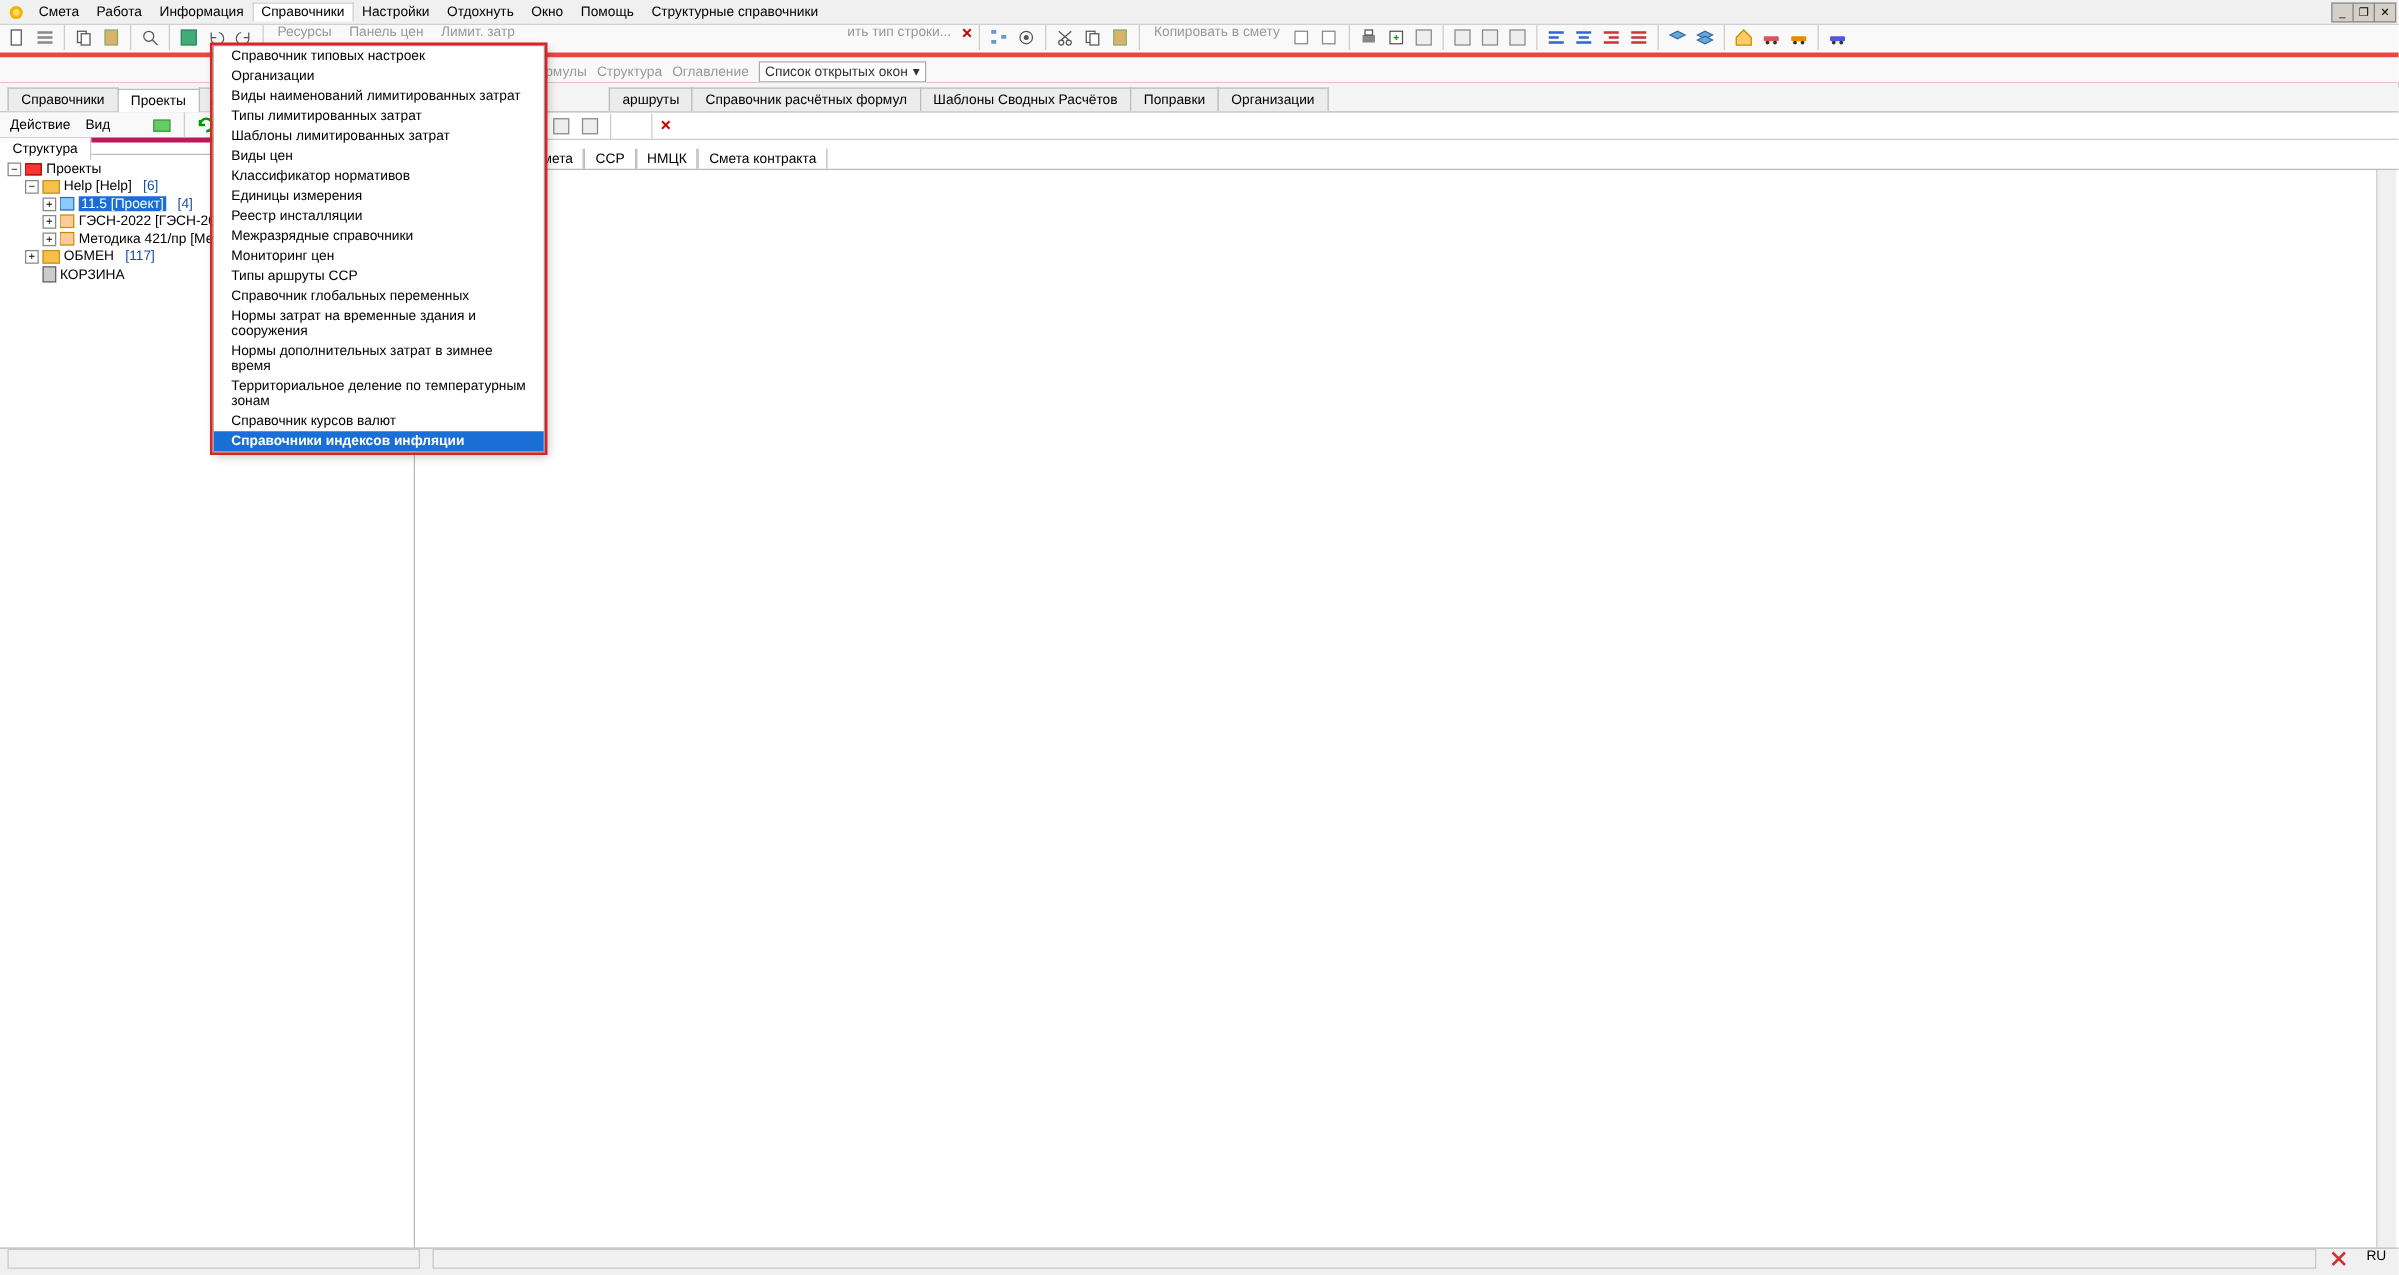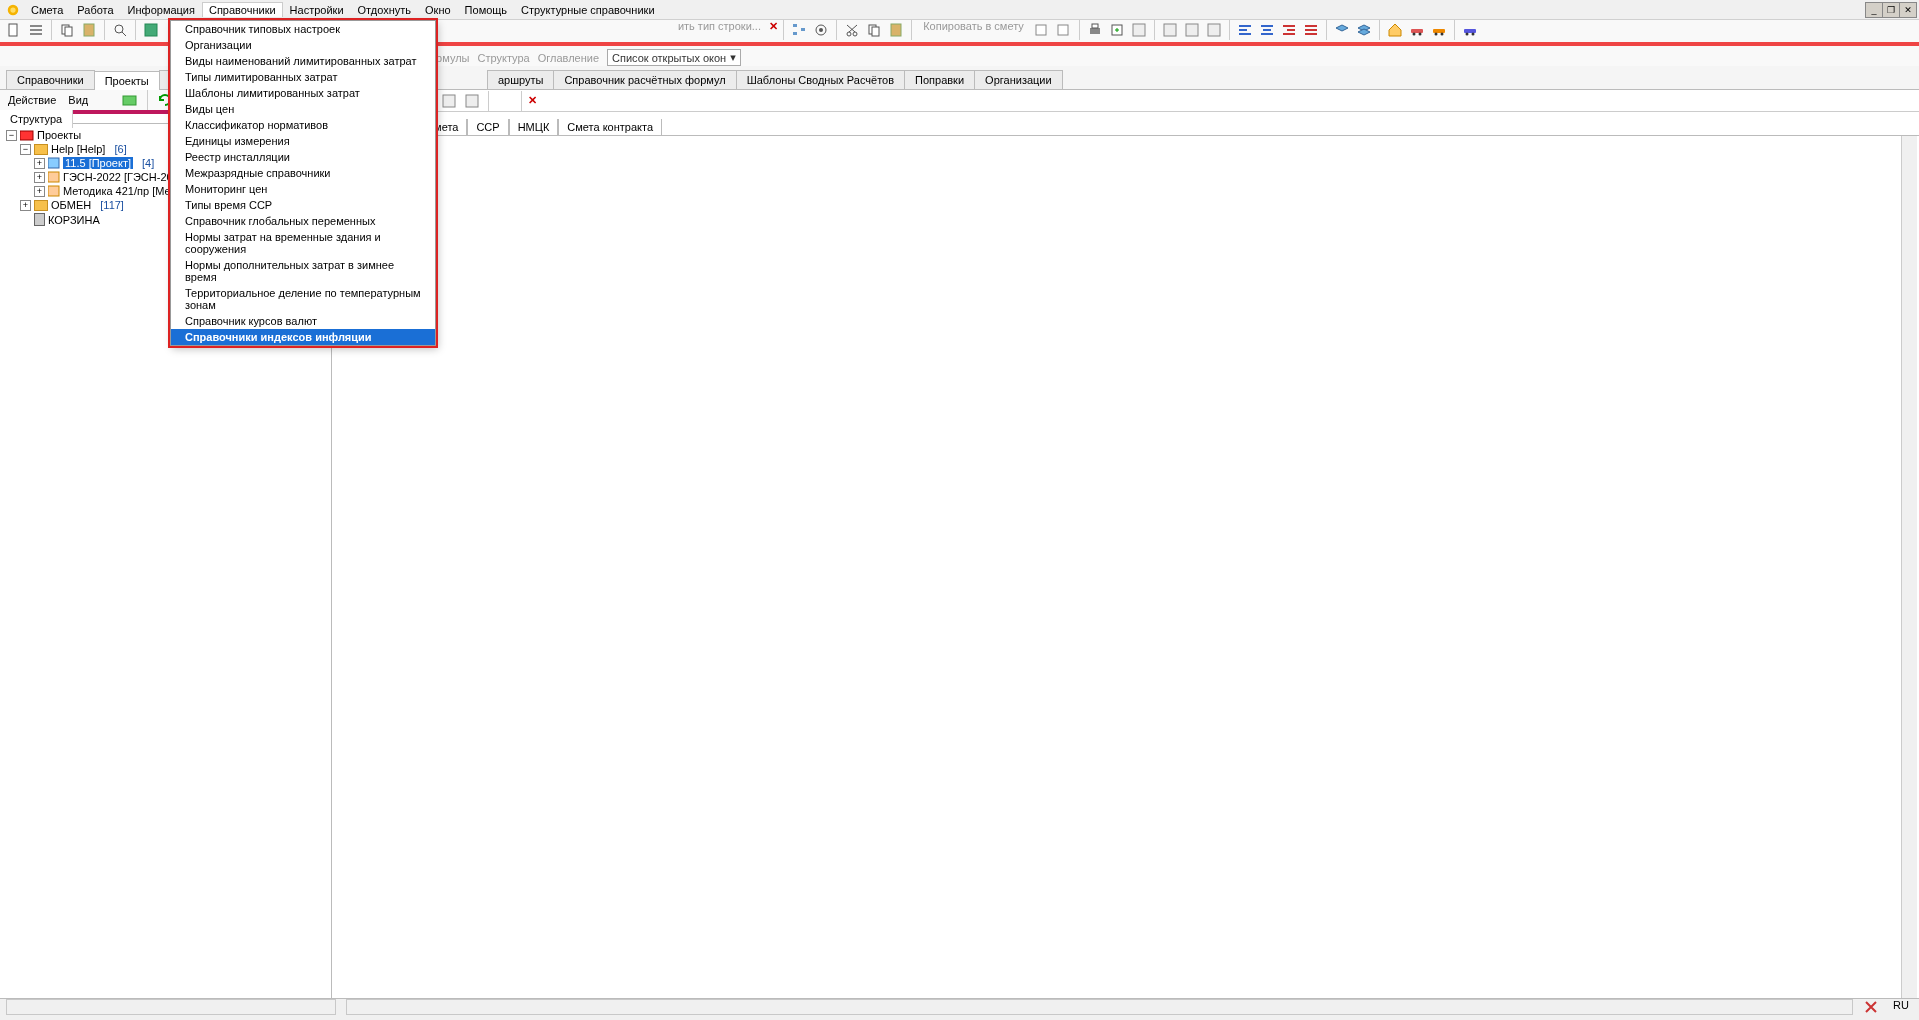--- a/index.html
+++ b/index.html
@@ -19,21 +19,21 @@
 .dropdown-btn { display: flex; align-items: center; border: 1px solid #aaa; padding: 1px 4px; gap: 4px; background: #fff; }
 
 .tabbar { display: flex; align-items: flex-end; height: 24px; background: #f5f5f5; border-bottom: 1px solid #bbb; padding: 0 6px; gap: 0; }
 .tab { padding: 3px 10px; border: 1px solid #bbb; border-bottom: none; background: #ececec; margin-right: -1px; cursor: default; }
 .tab.active { background: #fff; position: relative; top: 1px; }
 
 .secondary-bar { display: flex; align-items: center; height: 24px; background: #f9f9f9; border-bottom: 4px solid #be185d; padding: 0 4px; gap: 4px;}
 .secondary-bar .lbl{padding:0 4px;}
 
 .dropdown-menu {
-  position: absolute; left: 170px; top: 20px; width: 266px; background: #fff;
+  position: absolute; left: 170px; top: 36px; width: 266px; background: #fff;
   border: 1px solid #999; box-shadow: 2px 3px 8px rgba(0,0,0,.25); z-index: 100;
   outline: 2px solid #d22; outline-offset: 0;
 }
 .dropdown-menu .dmi { padding: 2px 14px; cursor: default; }
 .dropdown-menu .dmi.selected { background: #1a6fd6; color: #fff; font-weight: bold; }
 
 .body-split { display: flex; height: calc(1020px - 20px - 26px - 24px - 24px - 22px); }
 .left-pane { width: 332px; border-right: 1px solid #bbb; display: flex; flex-direction: column; }
 .left-pane .ltab { display: flex; border-bottom: 1px solid #bbb; }
 .left-pane .ltab .t { padding: 3px 10px; background: #fff; border-right:1px solid #ccc;}
@@ -438,21 +438,21 @@
   <div class="dmi">Организации</div>
   <div class="dmi">Виды наименований лимитированных затрат</div>
   <div class="dmi">Типы лимитированных затрат</div>
   <div class="dmi">Шаблоны лимитированных затрат</div>
   <div class="dmi">Виды цен</div>
   <div class="dmi">Классификатор нормативов</div>
   <div class="dmi">Единицы измерения</div>
   <div class="dmi">Реестр инсталляции</div>
   <div class="dmi">Межразрядные справочники</div>
   <div class="dmi">Мониторинг цен</div>
-  <div class="dmi">Типы время ССР</div>
+  <div class="dmi">Типы аршруты ССР</div>
   <div class="dmi">Справочник глобальных переменных</div>
   <div class="dmi">Нормы затрат на временные здания и сооружения</div>
   <div class="dmi">Нормы дополнительных затрат в зимнее время</div>
   <div class="dmi">Территориальное деление по температурным зонам</div>
   <div class="dmi">Справочник курсов валют</div>
   <div class="dmi selected">Справочники индексов инфляции</div>
 </div>
 
 <div class="statusbar">
   <div class="cell" style="width:330px"></div>

